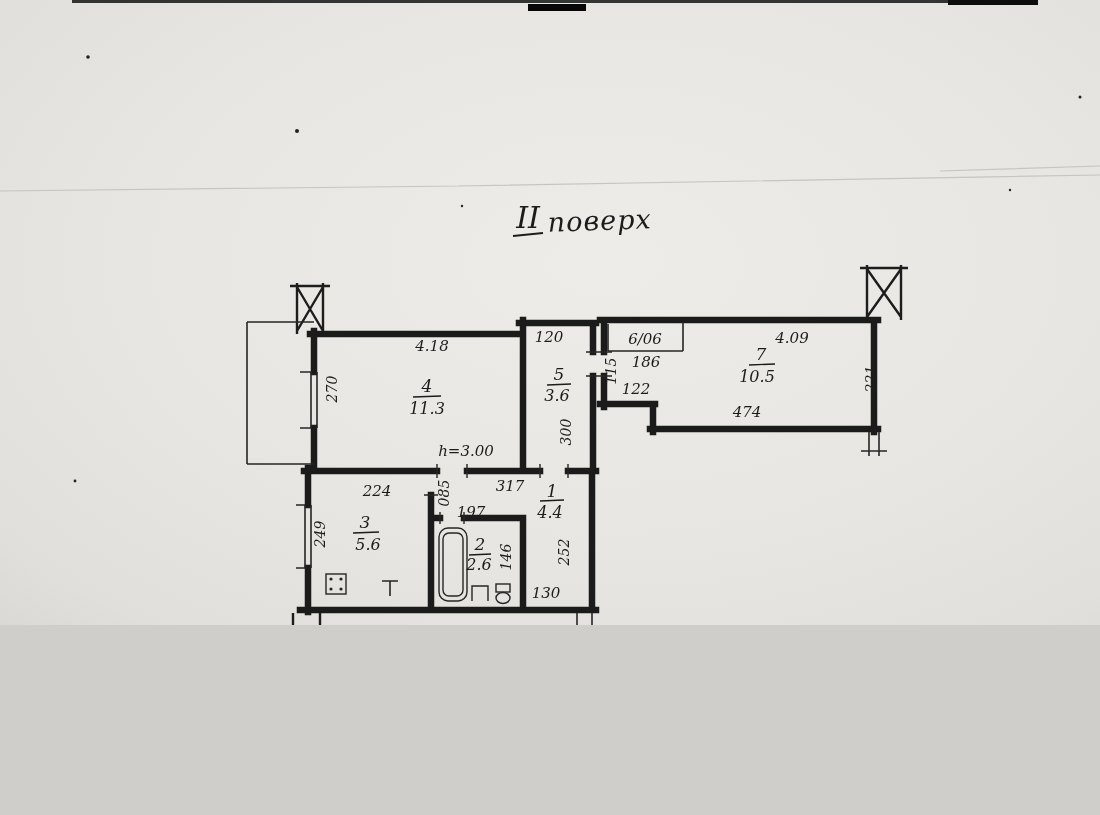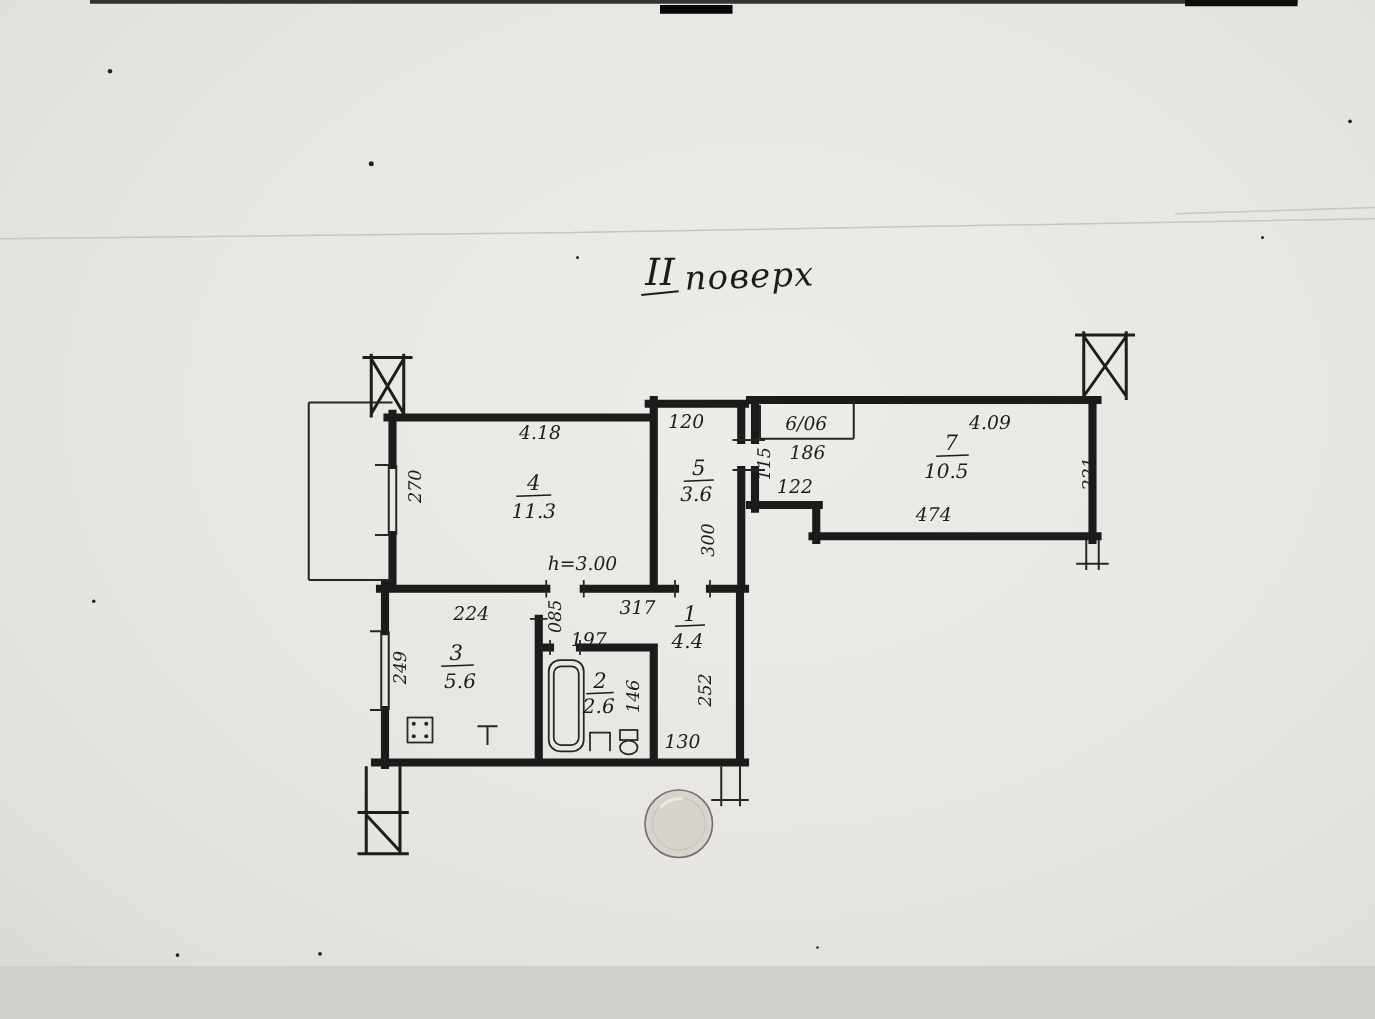--- a/index.html
+++ b/index.html
@@ -1,17 +1,17 @@
 <!DOCTYPE html>
 <html><head>
 <meta charset="utf-8">
 <style>
   html,body { margin:0; padding:0; background:#cfcecb; }
   .page {
-    position:relative; width:1100px; height:773px; overflow:hidden;
+    position:relative; width:1100px; height:625px; overflow:hidden;
     background: radial-gradient(ellipse at 55% 42%, #edece8 0%, #e7e6e2 55%, #e0dfdb 88%, #dad9d5 100%);
     font-family:"DejaVu Serif", serif;
   }
   svg { position:absolute; left:0; top:0; }
   text {
     fill:#1c1c1c;
     font-family:"DejaVu Serif", serif;
     font-style:italic;
   }
   .dim  { font-size:15px; }

